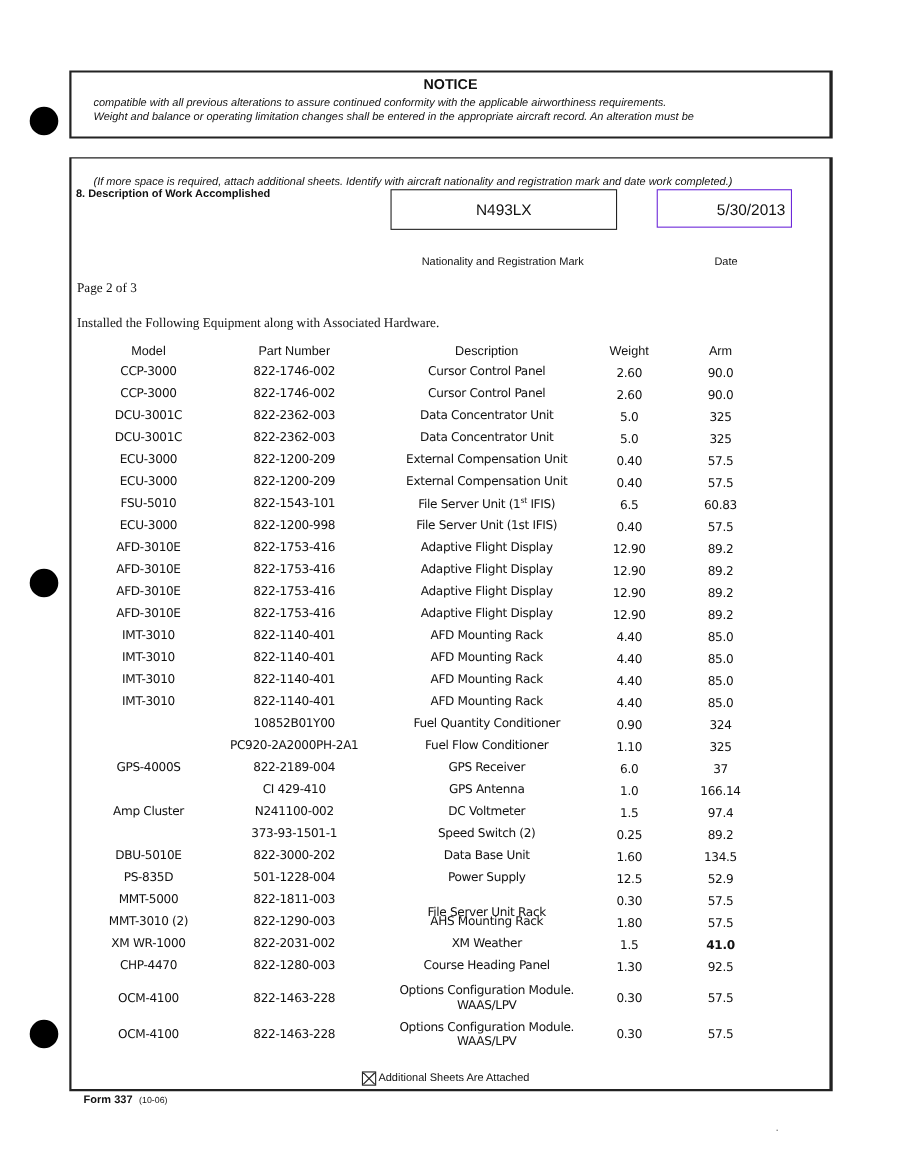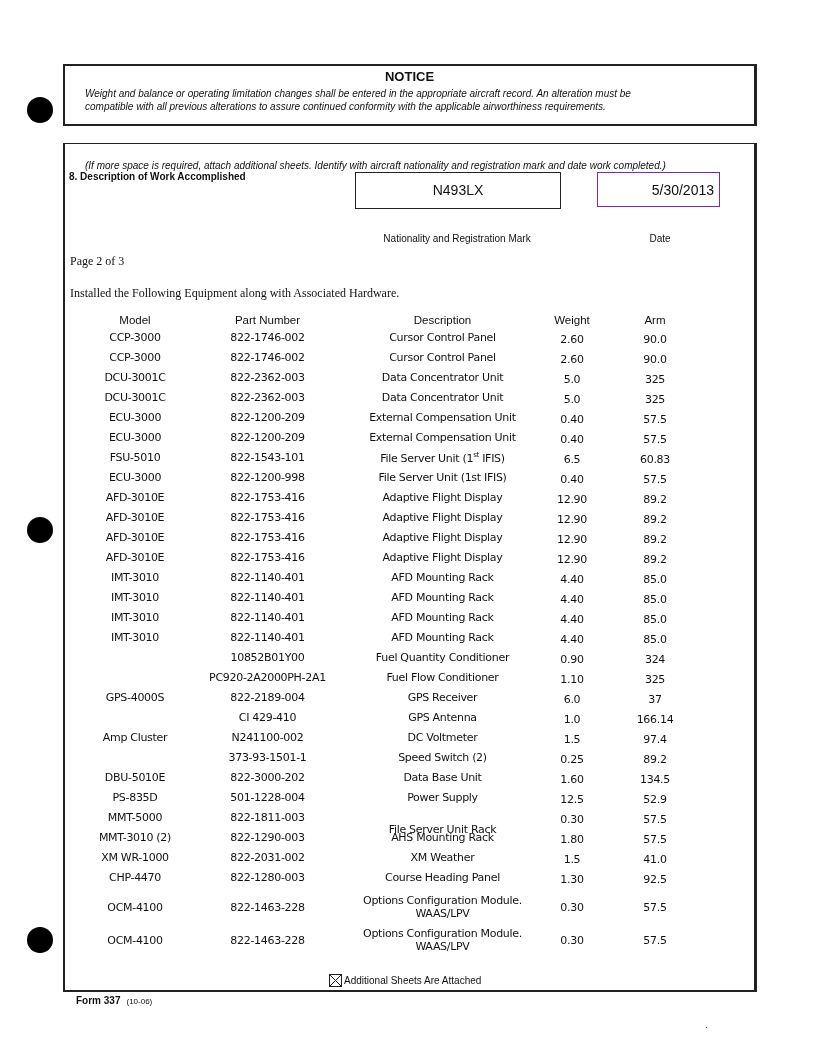--- a/index.html
+++ b/index.html
@@ -37,22 +37,22 @@
 </head>
 <body>
 
 <div class="punch" style="top:97px;"></div>
 <div class="punch" style="top:517px;"></div>
 <div class="punch" style="top:927px;"></div>
 
 <div class="notice-box">
   <div class="notice-title">NOTICE</div>
   <div class="notice-text">
+    <div>compatible with all previous alterations to assure continued conformity with the applicable airworthiness requirements.</div>
     <div>Weight and balance or operating limitation changes shall be entered in the appropriate aircraft record.  An alteration must be</div>
-    <div>compatible with all previous alterations to assure continued conformity with the applicable airworthiness requirements.</div>
   </div>
 </div>
 
 <div class="work-box">
   <div class="sec-title">8.  Description of Work Accomplished</div>
   <div class="sec-sub">(If more space is required, attach additional sheets.  Identify with aircraft nationality and registration mark and date work completed.)</div>
   <div class="reg-box">N493LX</div>
   <div class="date-box">5/30/2013</div>
   <div class="reg-label">Nationality and Registration Mark</div>
   <div class="date-label">Date</div>
@@ -247,21 +247,21 @@
         <div class="c c-part" style="top: 0px;">822-1290-003</div>
         <div class="c c-desc" style="top: 0px;">AHS Mounting Rack</div>
         <div class="c c-weight" style="top: 2px;">1.80</div>
         <div class="c c-arm" style="top: 2px;">57.5</div>
       </div>
       <div class="row" style="top: 537px; height: 20px;">
         <div class="c c-model" style="top: 0px;">XM WR-1000</div>
         <div class="c c-part" style="top: 0px;">822-2031-002</div>
         <div class="c c-desc" style="top: 0px;">XM Weather</div>
         <div class="c c-weight" style="top: 2px;">1.5</div>
-        <div class="c c-arm" style="top: 2px;">41.0</div>
+        <div class="c c-arm" style="top: 2px; font-weight: bold;">41.0</div>
       </div>
       <div class="row" style="top: 557px; height: 20px;">
         <div class="c c-model" style="top: 0px;">CHP-4470</div>
         <div class="c c-part" style="top: 0px;">822-1280-003</div>
         <div class="c c-desc" style="top: 0px;">Course Heading Panel</div>
         <div class="c c-weight" style="top: 2px;">1.30</div>
         <div class="c c-arm" style="top: 2px;">92.5</div>
       </div>
       <div class="row" style="top: 580px; height: 28px;">
         <div class="c c-model" style="top: 7px;">OCM-4100</div>

